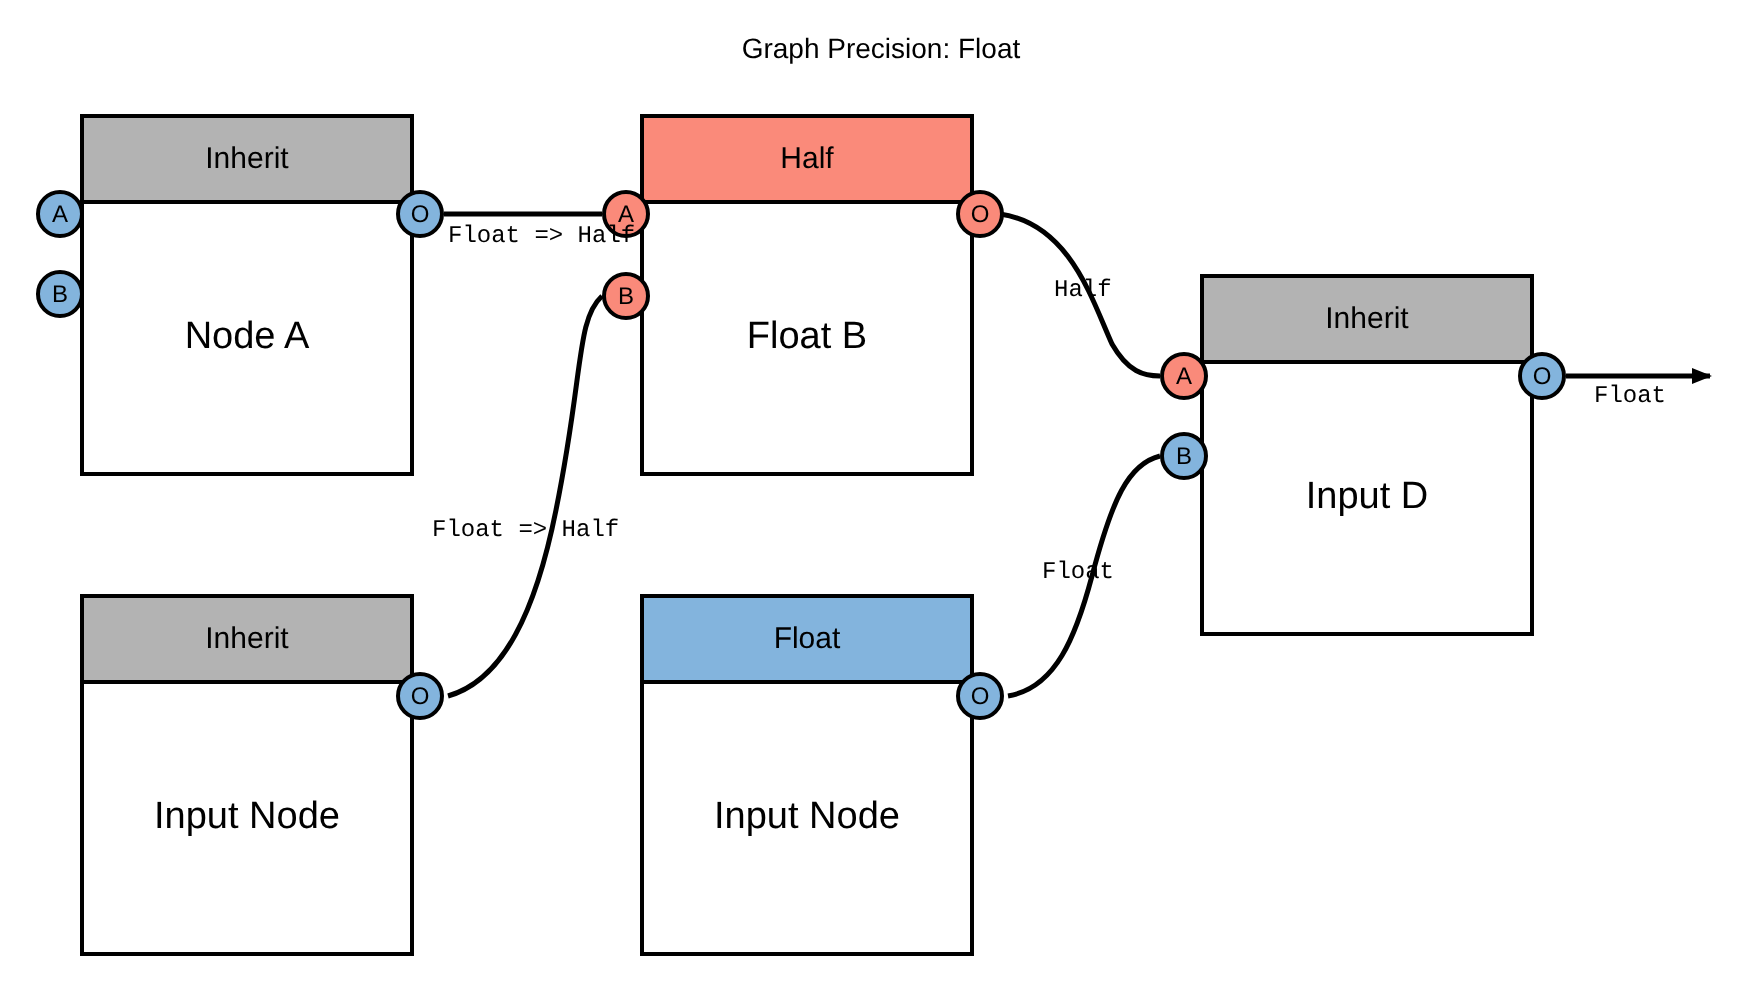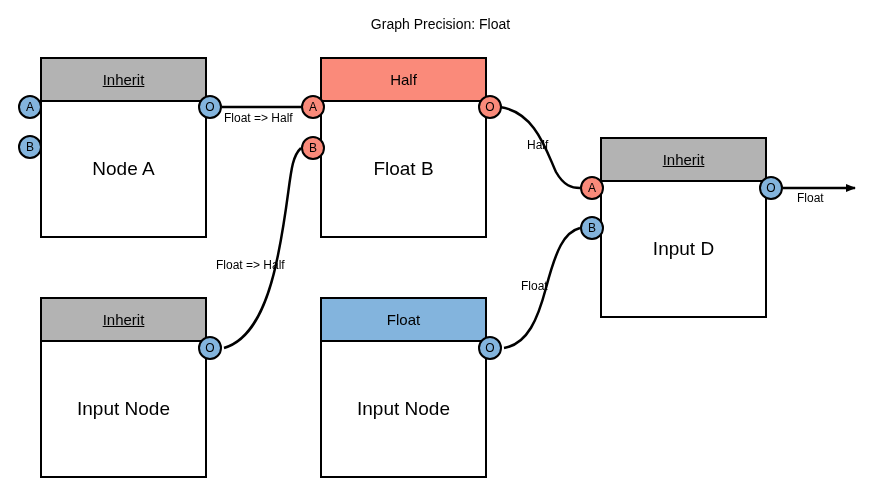--- a/index.html
+++ b/index.html
@@ -48,21 +48,21 @@
     left: 0;
     right: 0;
     top: 43px;
     bottom: 0;
     display: flex;
     align-items: center;
     justify-content: center;
     font-size: 19px;
     color: #000000;
   }
-  .hdr-inherit { background: #b3b3b3; text-decoration: underline; }
+  .hdr-inherit { background: #b3b3b3; }
   .hdr-half    { background: #fa8a7a; }
   .hdr-float   { background: #83b4dd; }
 
   .port {
     position: absolute;
     width: 24px;
     height: 24px;
     border-radius: 50%;
     border: 2.5px solid #000000;
     box-sizing: border-box;
@@ -75,20 +75,21 @@
   }
   .port-blue { background: #83b4dd; }
   .port-red  { background: #fa8a7a; }
 
   .edge-label {
     position: absolute;
     font-size: 12px;
     color: #000000;
     white-space: nowrap;
     line-height: 1;
+    font-family: Liberation Mono, monospace;
   }
   .graph-title {
     position: absolute;
     left: 0;
     top: 16px;
     width: 881px;
     text-align: center;
     font-size: 14px;
     color: #000000;
   }

